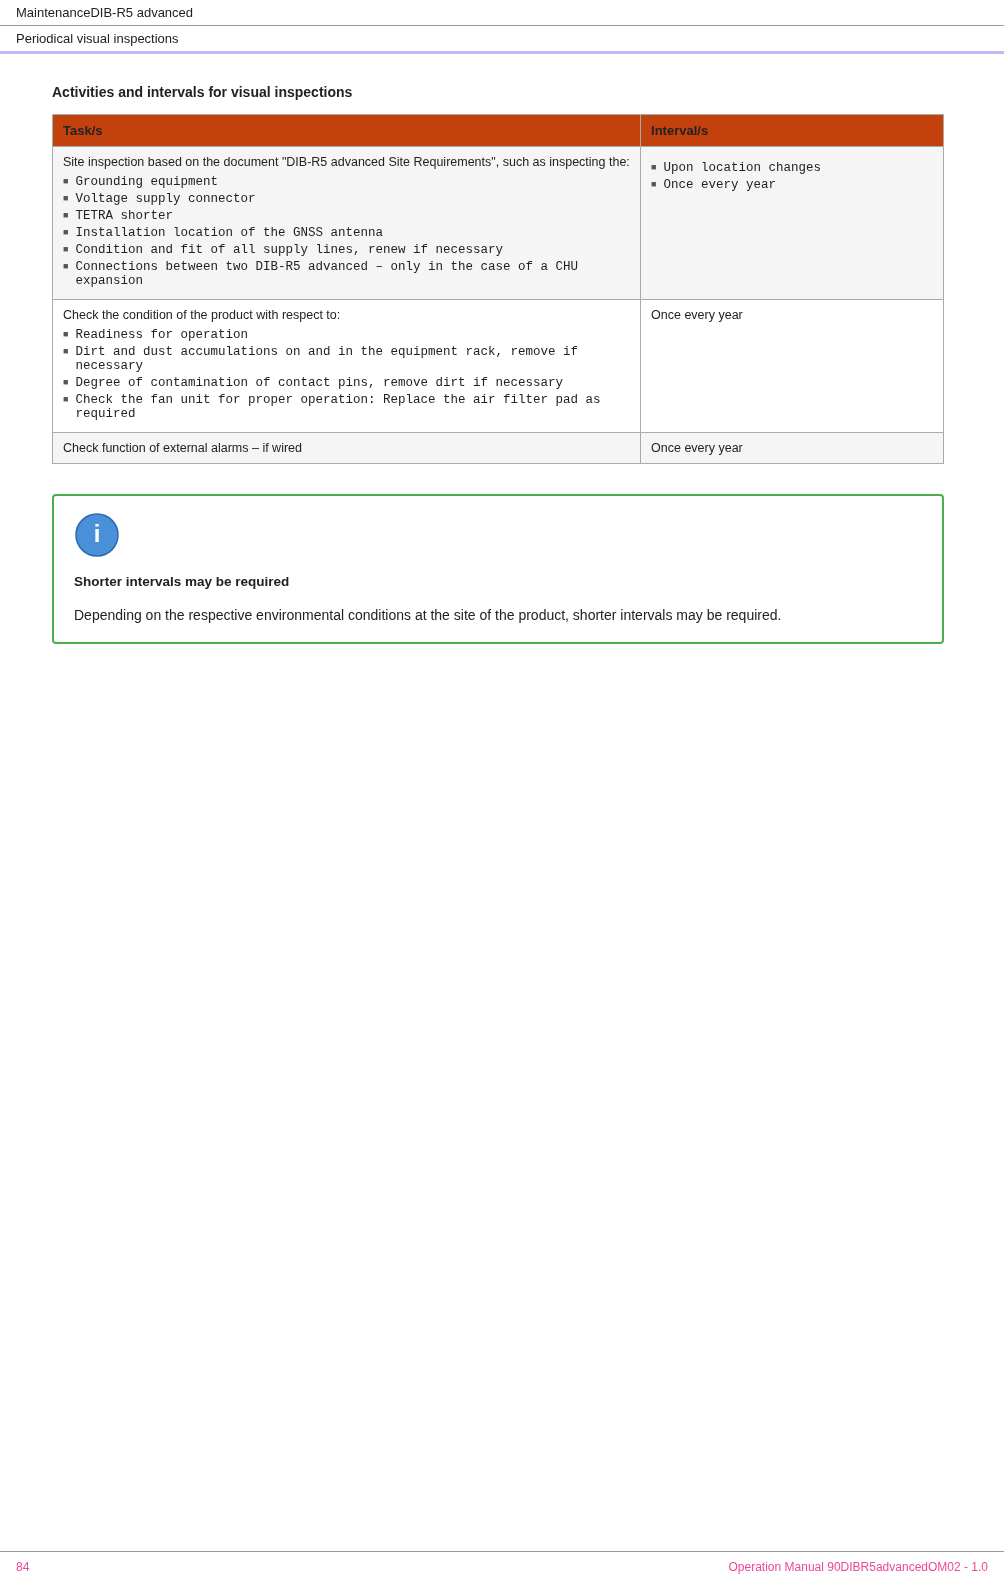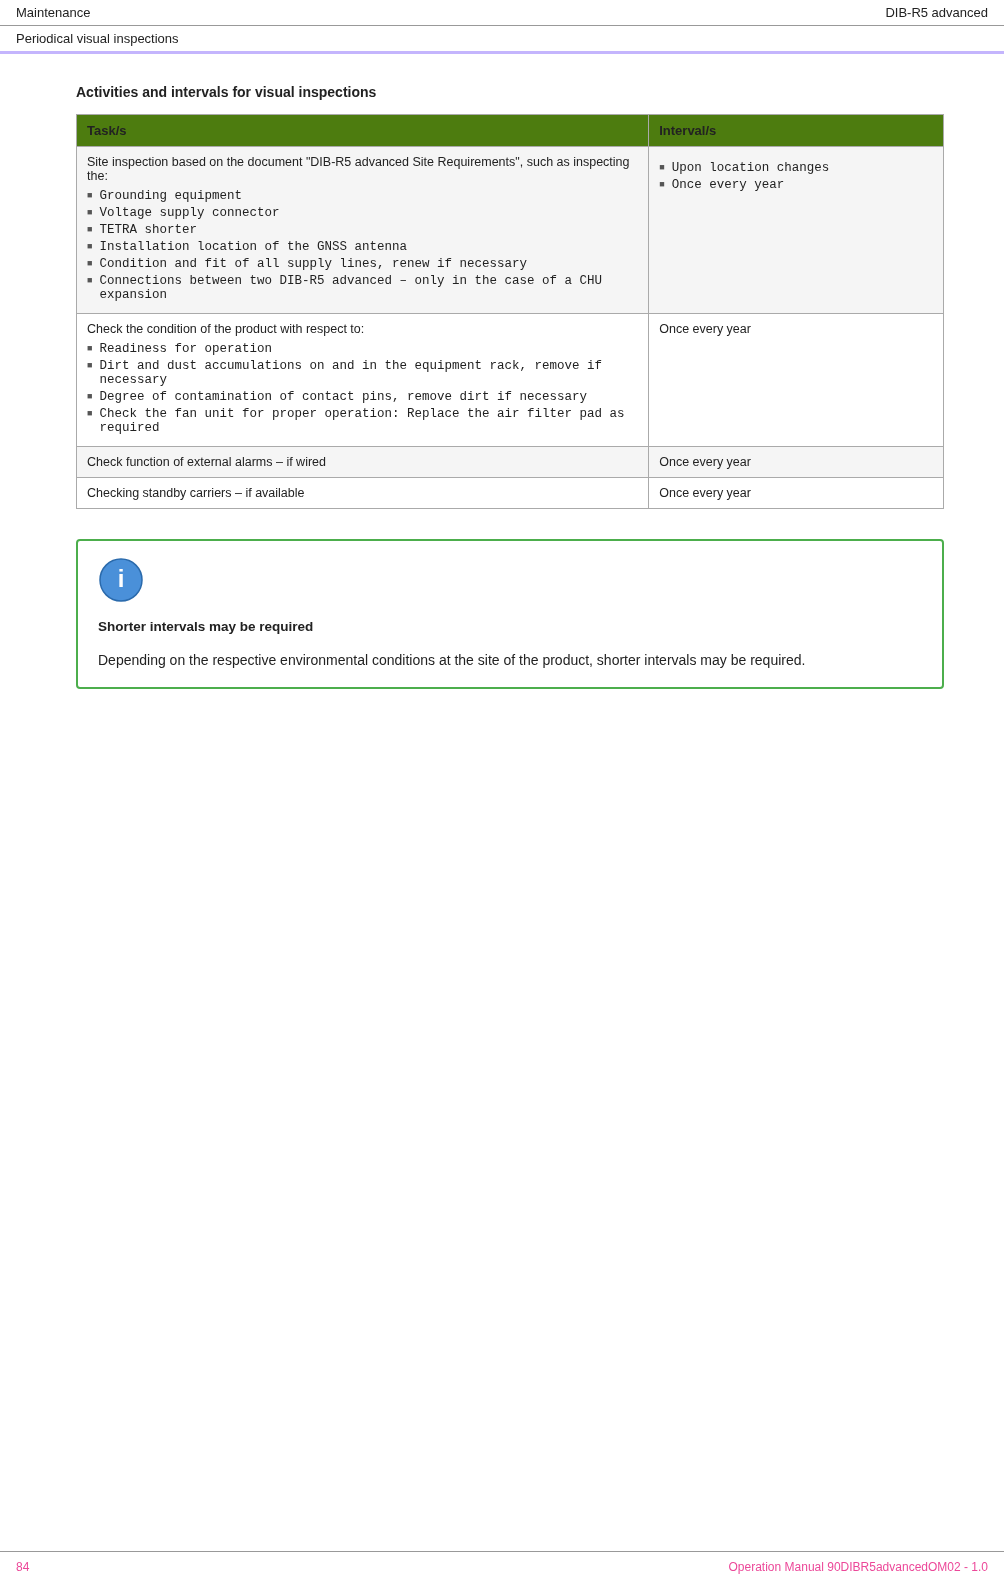--- a/index.html
+++ b/index.html
@@ -9,56 +9,55 @@
       background: #fff;
       color: #222;
       width: 1004px;
       min-height: 1582px;
       position: relative;
     }
 
     
     .header {
       display: flex;
-      justify-content: space-between;
       align-items: center;
       border-bottom: 1px solid #999;
       padding: 5px 16px;
       font-size: 13px;
     }
 
     
     .breadcrumb {
       padding: 5px 16px;
       font-size: 13px;
       border-bottom: 3px solid #c4b5fd;
     }
 
     
     .main-content {
-      padding: 30px 60px 40px 76px;
+      padding: 30px 60px 40px 52px;
     }
 
     
     .section-title {
       font-weight: bold;
       font-size: 14px;
       margin-bottom: 14px;
     }
 
     
     .inspection-table {
       width: 100%;
       border-collapse: collapse;
       border: 1px solid #aaa;
       margin-bottom: 30px;
     }
 
     .inspection-table th {
-      background-color: #4d7c0f;
+      background-color: #c2410c;
       font-weight: bold;
       font-size: 13px;
       padding: 8px 10px;
       border: 1px solid #aaa;
       text-align: left;
     }
 
     .inspection-table td {
       border: 1px solid #aaa;
       padding: 8px 10px;
@@ -200,24 +199,20 @@
               <li>Dirt and dust accumulations on and in the equipment rack, remove if necessary</li>
               <li>Degree of contamination of contact pins, remove dirt if necessary</li>
               <li>Check the fan unit for proper operation: Replace the air filter pad as required</li>
             </ul></td>
           <td>Once every year</td>
         </tr>
         <tr class="row-first">
           <td><span>Check function of external alarms – if wired</span></td>
           <td>Once every year</td>
         </tr>
-        <tr class="row-alt">
-          <td><span>Checking standby carriers – if available</span></td>
-          <td>Once every year</td>
-        </tr>
       </tbody>
   </table>
 
   <div class="info-box">
     <div class="info-icon-wrap">
       <svg class="info-icon" viewBox="0 0 46 46" xmlns="http://www.w3.org/2000/svg">
         <circle cx="23" cy="23" r="21" fill="#4a90d9" stroke="#2a6aac" stroke-width="1.5"></circle>
         <text x="23" y="30" text-anchor="middle" font-family="Arial" font-size="24" font-weight="bold" fill="white">i</text>
       </svg>
     </div>

